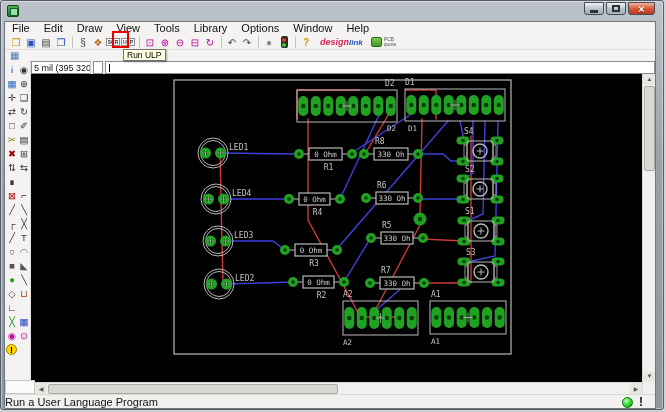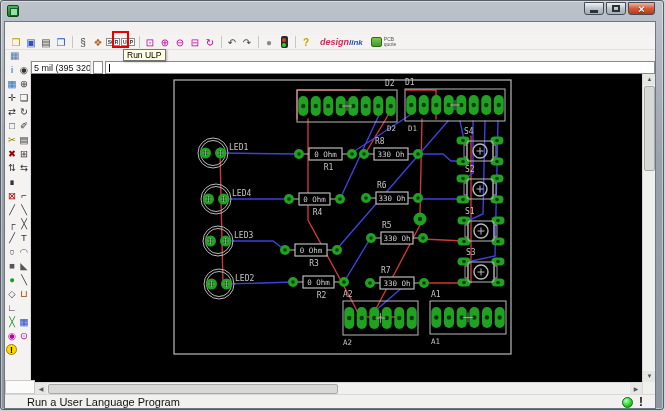--- a/index.html
+++ b/index.html
@@ -52,21 +52,21 @@
   
   .vscroll{position:absolute;left:637px;top:52px;width:13px;height:320px;background:#f0f0ee;border-left:1px solid #d8d8d4}
   .varrow{width:13px;height:11px;font-size:6px;color:#555;text-align:center;line-height:11px;background:#e6e6e3}
   .vthumb{position:absolute;left:1px;top:12px;width:11px;height:85px;background:#d8d8d5;border:1px solid #a9a9a5;border-radius:2px}
   .varrow.down{position:absolute;bottom:12px;left:0}
   .hscroll{position:absolute;left:30px;top:360px;width:607px;height:12px;background:#f0f0ee;border-top:1px solid #d8d8d4}
   .harrow{position:absolute;top:0;width:12px;height:12px;font-size:6px;color:#555;text-align:center;line-height:12px;background:#e6e6e3}
   .hthumb{position:absolute;left:13px;top:1px;width:290px;height:10px;background:#d8d8d5;border:1px solid #a9a9a5;border-radius:2px}
   .blankpanel{position:absolute;left:0;top:358px;width:30px;height:14px;background:#fbfbfa;border:1px solid #c9c9c5}
   
-  .statusbar{position:absolute;left:0;top:372px;width:650px;height:15px;background:#f2f1ef;border-top:1px solid #d8d8d4;display:flex;align-items:center;font-size:11px;color:#111;padding-left:22px}
+  .statusbar{position:absolute;left:0;top:372px;width:650px;height:15px;background:#f2f1ef;border-top:1px solid #d8d8d4;display:flex;align-items:center;font-size:11px;color:#111;padding-left:0}
   .status-dot{position:absolute;left:617px;top:2px;width:11px;height:11px;border-radius:50%;background:radial-gradient(circle at 35% 30%,#b8ffb8,#2bd52b 55%,#149314);border:1px solid #0c6e0c}
   .status-excl{position:absolute;left:634px;top:0;font-size:12px;font-weight:bold;color:#111}
   
   .redbox{position:absolute;left:107px;top:9px;width:17px;height:17px;border:2px solid #e80000;z-index:40}
   .tooltip{position:absolute;left:118px;top:27px;height:12px;background:#ffffe1;border:1px solid #767676;font-size:8.5px;line-height:10px;padding:0 3px;color:#000;z-index:50;box-shadow:1px 1px 2px rgba(0,0,0,.3)}
 </style>
 </head>
 <body>
 
 <div class="window">
@@ -76,20 +76,31 @@
       <div class="wb min">
           <span class="bar"></span>
         </div>
       <div class="wb max">
           <span class="box"></span>
         </div>
       <div class="wb close">×</div>
     </div>
   </div>
   <div class="client">
+    <div class="menubar" id="menubar">
+        <span class="menu-item">File</span>
+        <span class="menu-item">Edit</span>
+        <span class="menu-item">Draw</span>
+        <span class="menu-item">View</span>
+        <span class="menu-item">Tools</span>
+        <span class="menu-item">Library</span>
+        <span class="menu-item">Options</span>
+        <span class="menu-item">Window</span>
+        <span class="menu-item">Help</span>
+      </div>
     <div class="toolbar" id="toolbar">
         <span class="tbtn" style="color: rgb(201, 151, 0);">❒</span>
         <span class="tbtn" style="color: rgb(42, 82, 190);">▣</span>
         <span class="tbtn" style="color: rgb(68, 68, 68);">▤</span>
         <span class="tbtn" style="color: rgb(42, 82, 190);">❐</span>
         <span class="tsep"></span>
         <span class="tbtn" style="color: rgb(68, 68, 68);">§</span>
         <span class="tbtn" style="color: rgb(181, 101, 29);">❖</span>
         <span class="tbtn">
           <span class="mini-txt">SCR</span>

